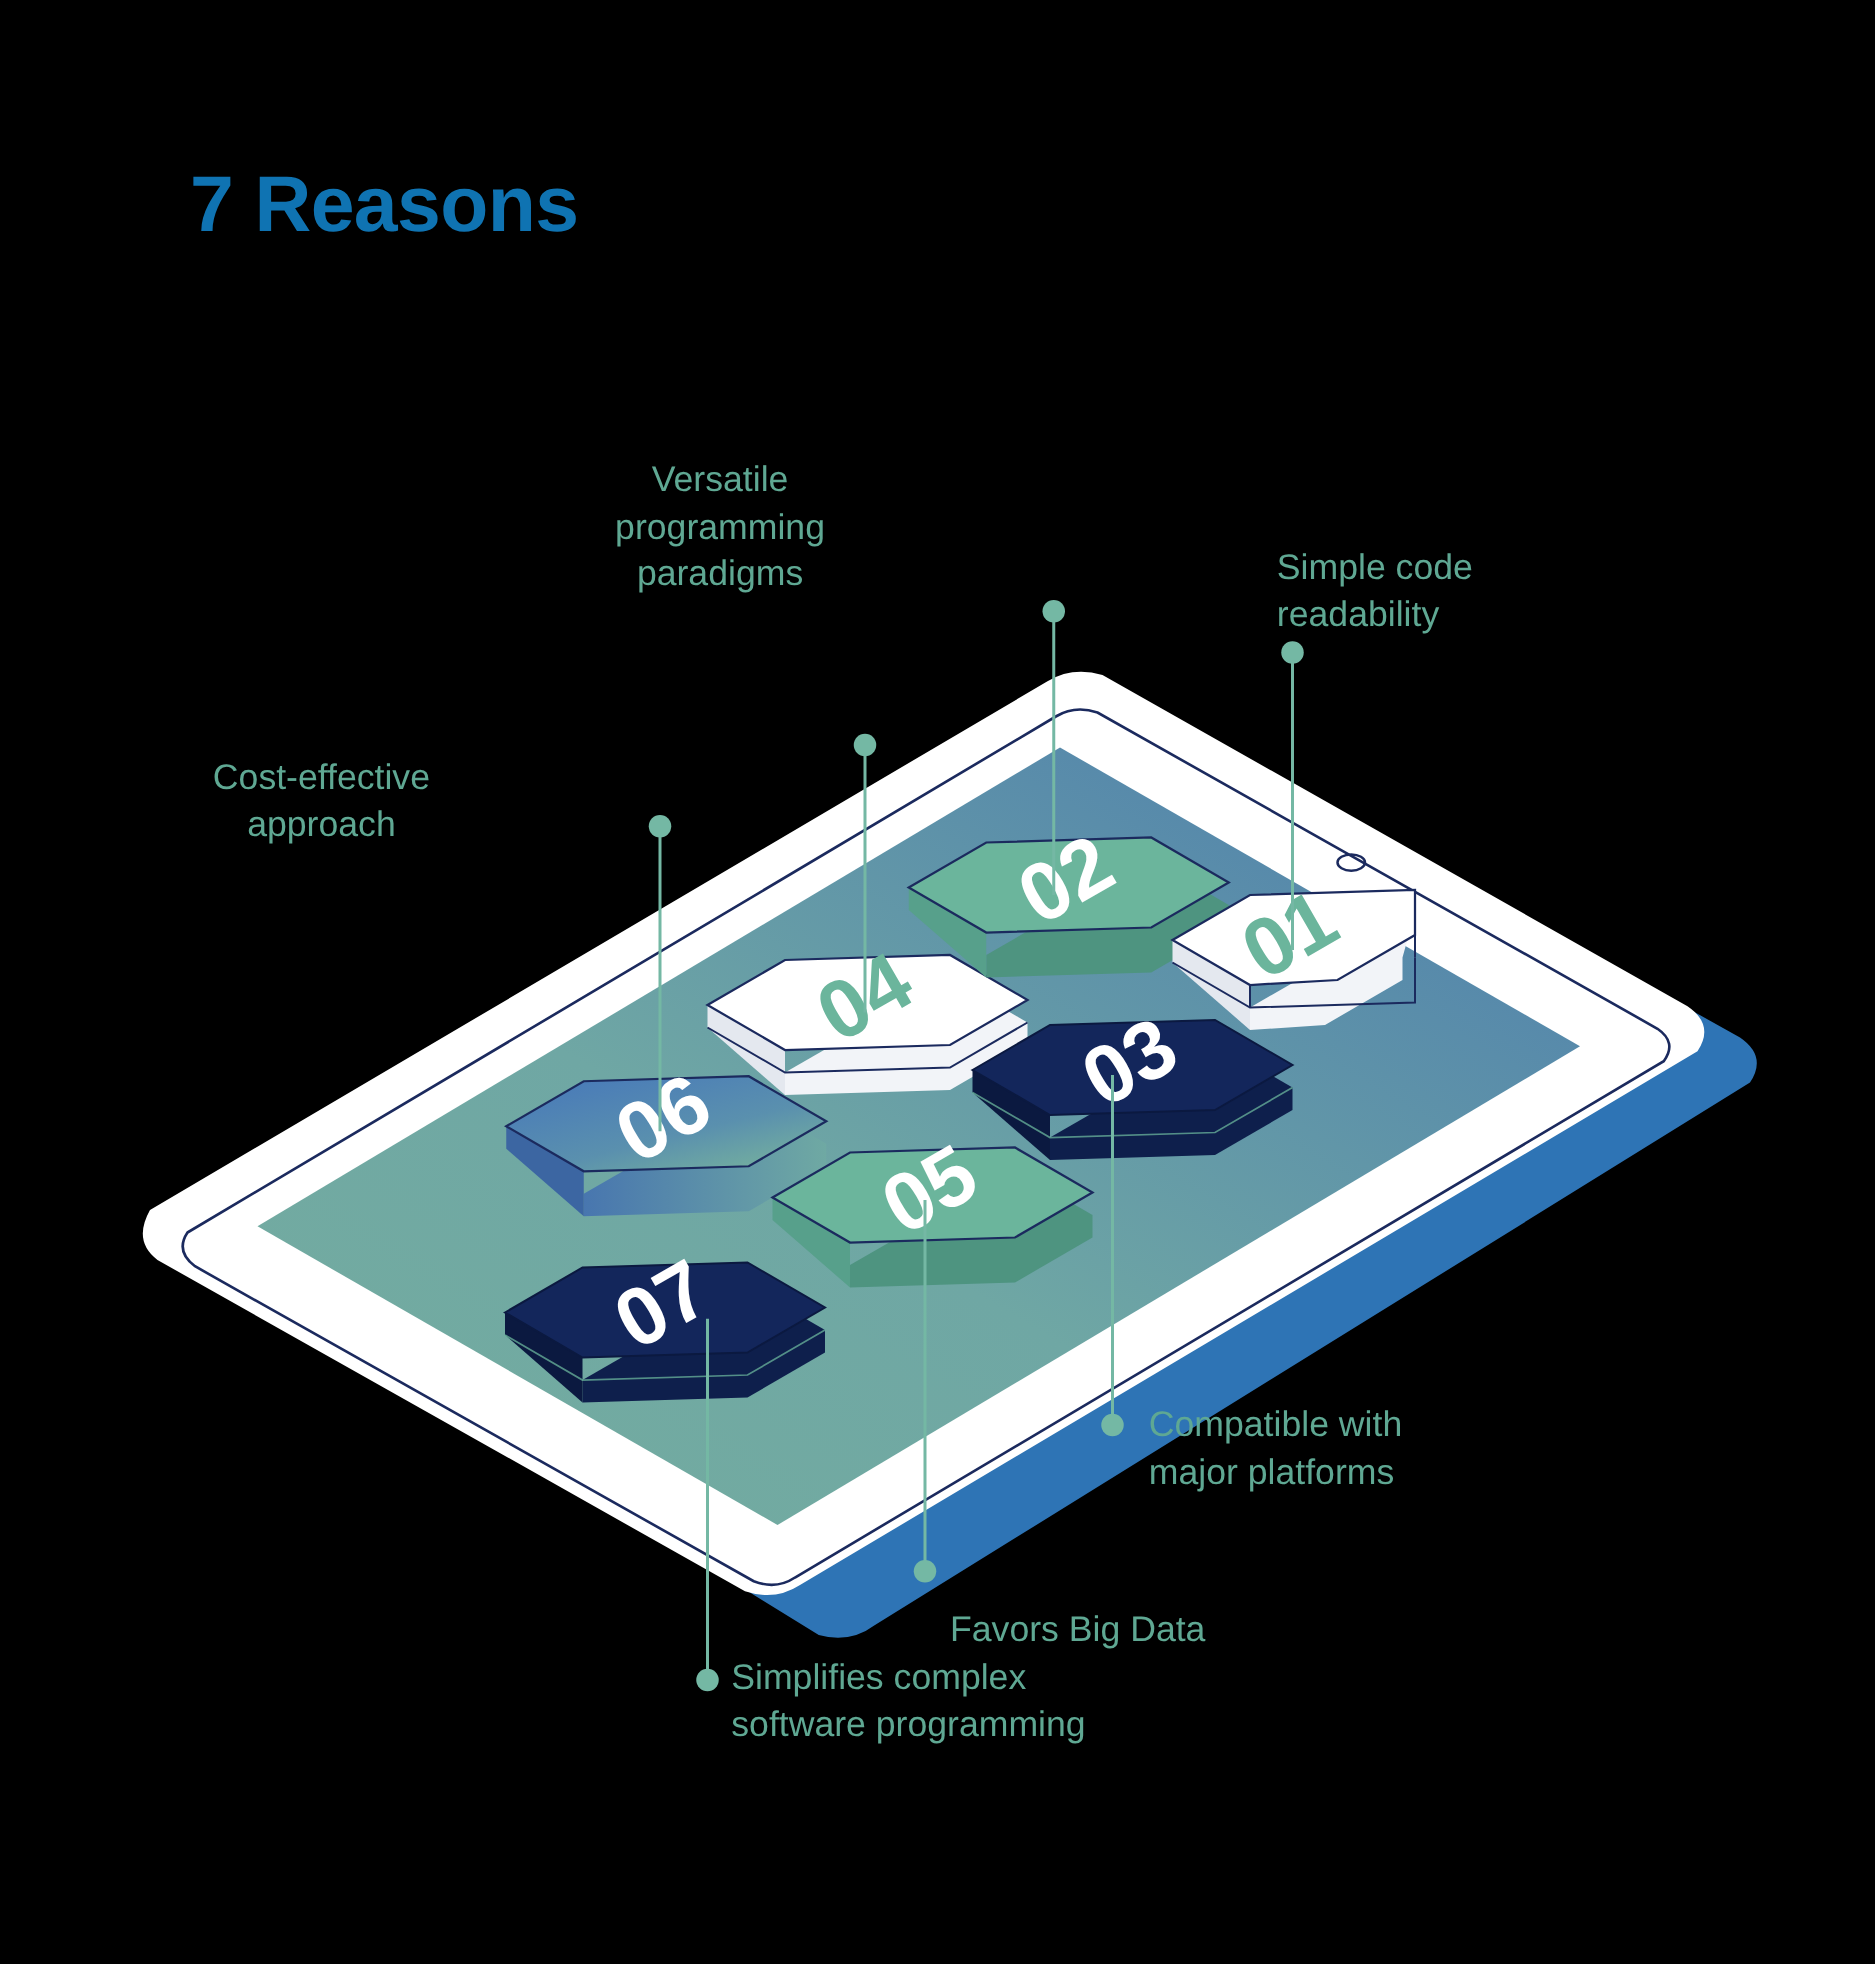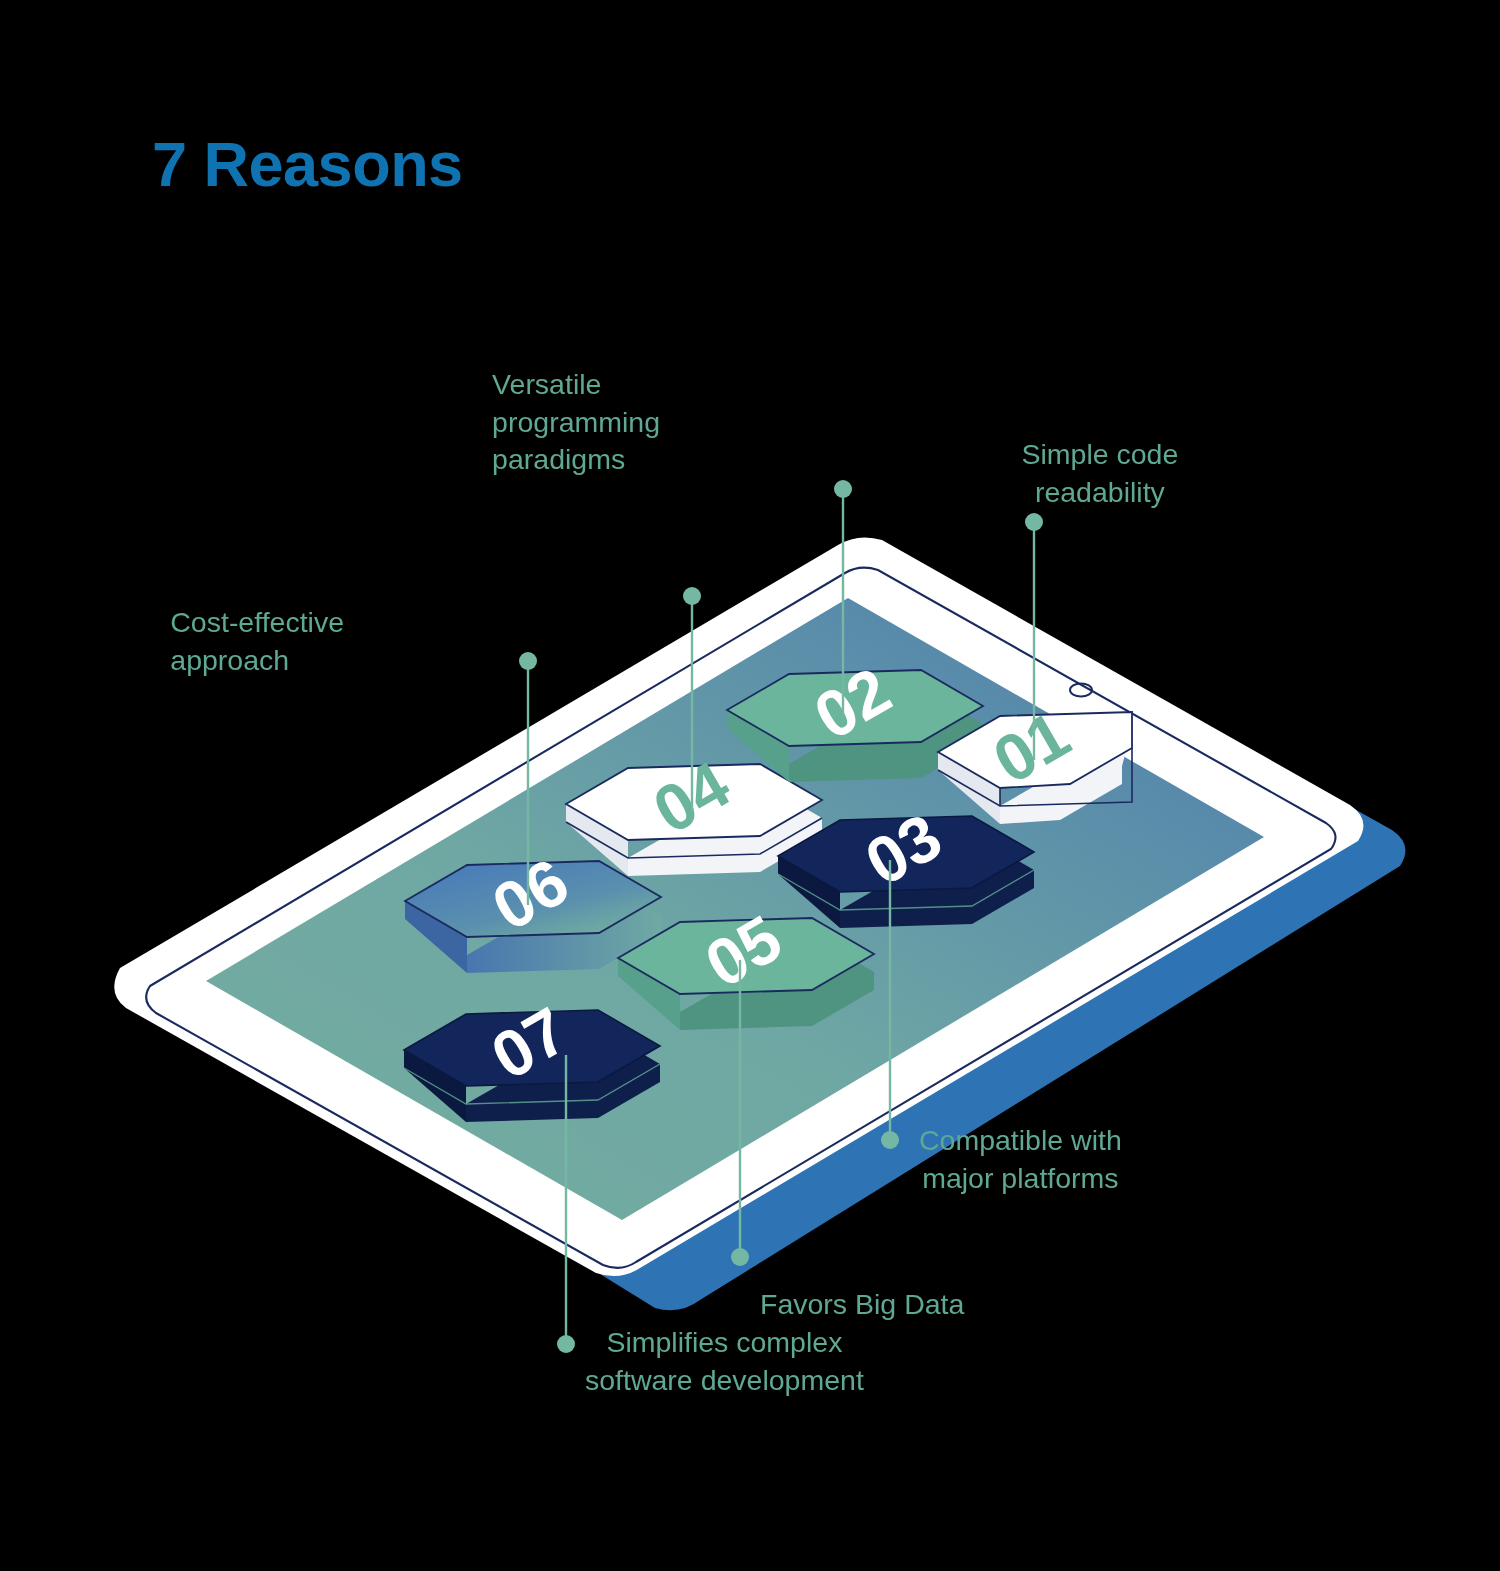--- a/index.html
+++ b/index.html
@@ -43,22 +43,22 @@
     margin-top: 8px;
   }
   .callout {
     position: absolute;
     color: #5FA893;
     font-size: 28.5px;
     line-height: 1.32;
     white-space: pre;
     user-select: none;
   }
-  .callout.right { text-align: left; }
-  .callout.left  { text-align: center; }
+  .callout.right { text-align: center; }
+  .callout.left  { text-align: left; }
   svg { display: block; }
   text { user-select: none; }
 </style>
 </head>
 <body>
 
 <div id="stage">
 
   <div class="title-block">
     <span class="title-line1">7 Reasons</span>
@@ -221,15 +221,15 @@
   <div class="callout left" style="left:919px; top:1122px;">Compatible with
 major platforms</div>
 
 
   <div class="callout left" style="left:760px; top:1241px;margin-top:45px;">Favors Big Data</div>
 
   <div class="callout right" style="right:948px; top:604px;margin-left:36px;">Cost-effective
 approach</div>
 
   <div class="callout left" style="left:585px; top:1324px;">Simplifies complex
-software development</div>
+software programming</div>
 
 </div>
 
 </body></html>

